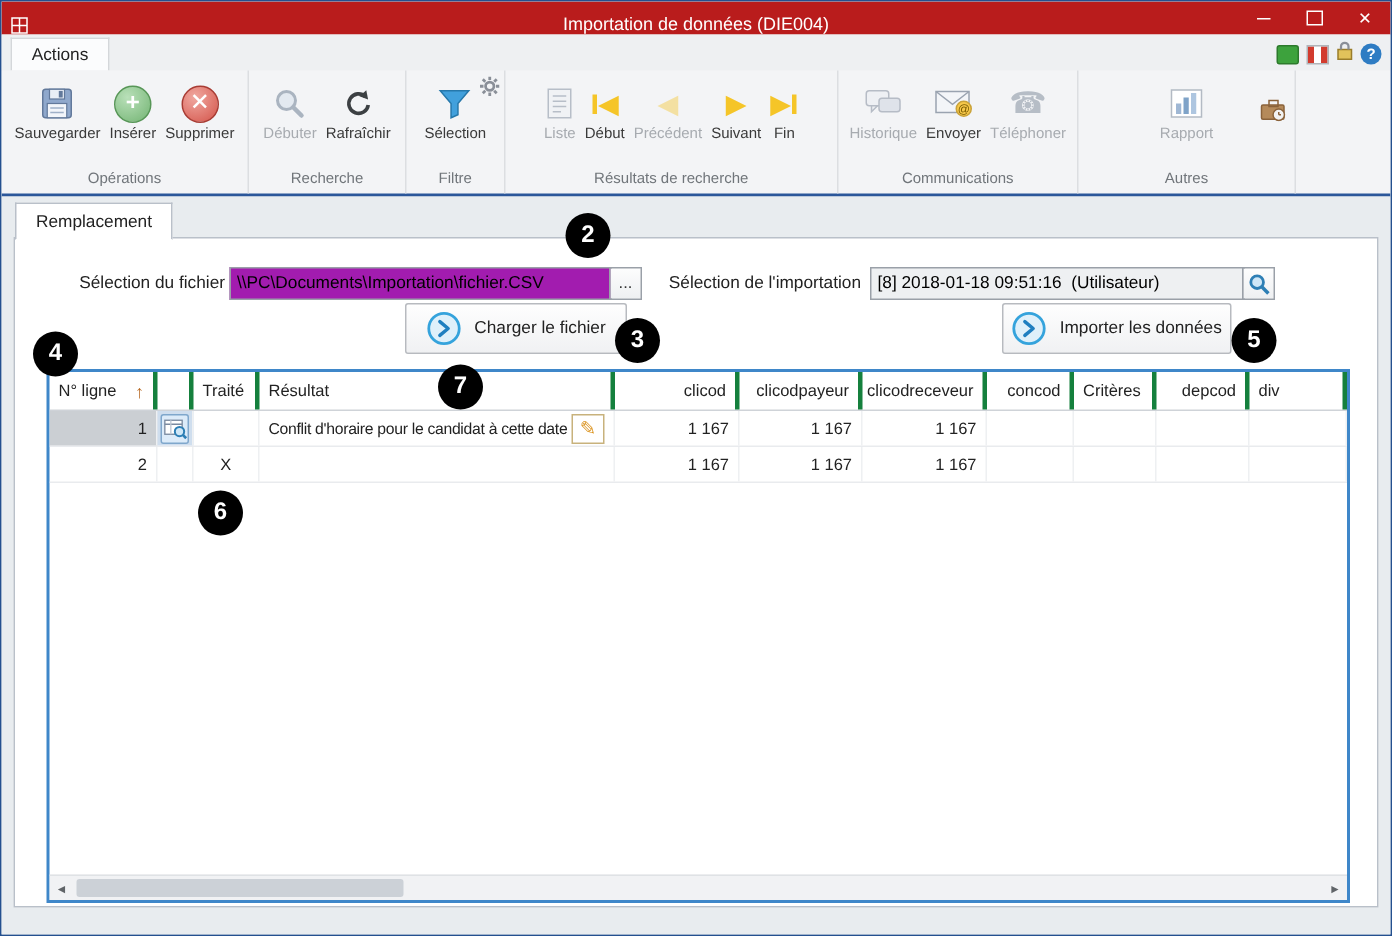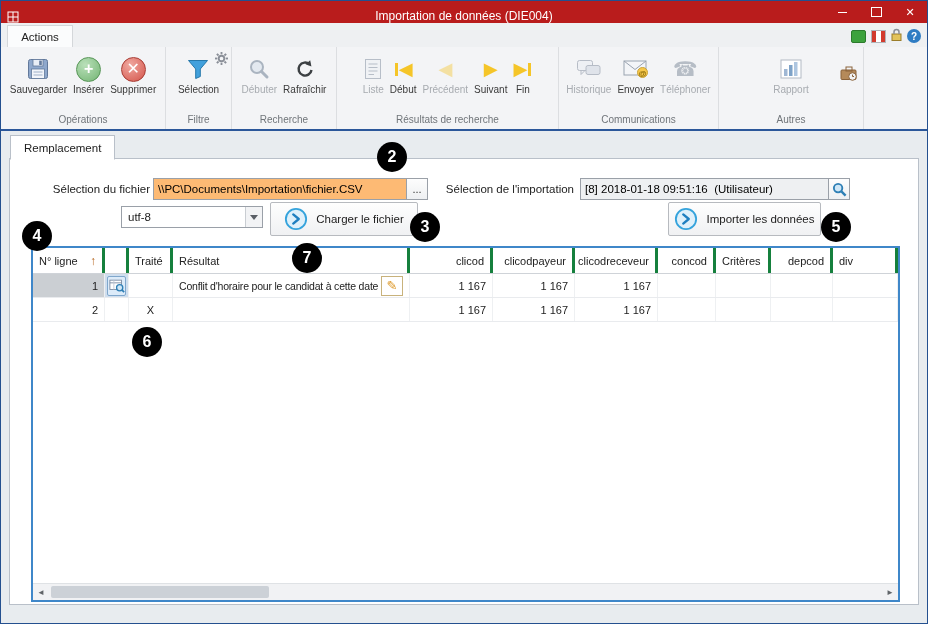--- a/index.html
+++ b/index.html
@@ -45,21 +45,21 @@
   .gear-abs{position:absolute;right:3px;top:4px;}
   .case-abs{position:absolute;right:5px;top:18px;}
 
   
   .content{position:absolute;left:0;top:130px;right:0;bottom:0;background:#e8ecef;}
   .panel-tab{position:absolute;left:9px;top:4px;height:23px;padding:0 13px;background:#fff;border:1px solid #b9c0c9;border-bottom:1px solid #fff;
              display:flex;align-items:center;font-size:11.5px;color:#222;z-index:2;}
   .panel{position:absolute;left:8px;top:27px;right:8px;bottom:18px;background:#fff;border:1px solid #b9c0c9;}
 
   .flabel{position:absolute;font-size:11.5px;color:#222;text-align:right;line-height:15px;}
-  .tinput{position:absolute;height:20px;border:1px solid #9aa0a8;background:#fdba74;font-family:inherit;font-size:11.5px;padding:0 4px;box-sizing:content-box;}
+  .tinput{position:absolute;height:20px;border:1px solid #9aa0a8;background:#a21caf;font-family:inherit;font-size:11.5px;padding:0 4px;box-sizing:content-box;}
   .tinput.gray{background:#eef0f2;}
   .sqbtn{position:absolute;width:22px;height:22px;background:linear-gradient(#fdfdfd,#eef0f2);border:1px solid #9aa0a8;
          display:flex;align-items:center;justify-content:center;font-size:11px;color:#333;box-sizing:border-box;}
   .combo{position:absolute;left:111px;top:47px;width:142px;height:22px;border:1px solid #9aa0a8;background:#fff;display:flex;align-items:center;
          font-size:11.5px;color:#222;box-sizing:border-box;}
   .combo .val{padding-left:6px;flex:1;}
   .combo .drop{width:16px;height:100%;display:flex;align-items:center;justify-content:center;background:#f2f3f5;border-left:1px solid #c9cdd2;}
   .drop-arrow{width:0;height:0;border-left:4px solid transparent;border-right:4px solid transparent;border-top:5px solid #5a5f66;display:block;}
   .action-btn{position:absolute;height:34px;background:linear-gradient(#fefefe,#f0f1f3);border:1px solid #b7babf;border-radius:2px;
               display:flex;align-items:center;justify-content:center;gap:8px;font-size:11.5px;color:#222;box-sizing:border-box;}
@@ -162,20 +162,44 @@
         <div class="rbtn">
           <span class="ric">
               <span class="cicon red">✕</span>
             </span>
           <span class="rtext">Supprimer</span>
         </div>
       </div>
       <div class="rlabel">Opérations</div>
     </div>
 
+    <div class="rgroup" style="width:105px">
+      <div class="rbuttons">
+        <div class="rbtn disabled">
+          <span class="ric">
+            <svg width="22" height="22" viewBox="0 0 22 22">
+                <circle cx="9" cy="9" r="6" fill="#e3e9f0" stroke="#aab4c0" stroke-width="2"></circle>
+                <line x1="13.5" y1="13.5" x2="19" y2="19" stroke="#aab4c0" stroke-width="3" stroke-linecap="round"></line>
+              </svg>
+          </span>
+          <span class="rtext">Débuter</span>
+        </div>
+        <div class="rbtn">
+          <span class="ric">
+            <svg width="24" height="24" viewBox="0 0 24 24">
+                <path d="M18.5 13a6.5 6.5 0 1 1-1.9-5.6" fill="none" stroke="#3c4043" stroke-width="2.4"></path>
+                <polygon points="17.2,3.2 18.4,9.4 12.6,7.2" fill="#3c4043"></polygon>
+              </svg>
+          </span>
+          <span class="rtext">Rafraîchir</span>
+        </div>
+      </div>
+      <div class="rlabel">Recherche</div>
+    </div>
+
     <div class="rgroup" style="width:66px">
       <span class="gear-abs">
         <svg width="13" height="13" viewBox="0 0 14 14">
             <circle cx="7" cy="7" r="3" fill="none" stroke="#8a8f98" stroke-width="2"></circle>
             <g stroke="#8a8f98" stroke-width="2">
               <line x1="7" y1="0" x2="7" y2="2.5"></line>
               <line x1="7" y1="11.5" x2="7" y2="14"></line>
               <line x1="0" y1="7" x2="2.5" y2="7"></line>
               <line x1="11.5" y1="7" x2="14" y2="7"></line>
               <line x1="2" y1="2" x2="3.8" y2="3.8"></line>
@@ -191,44 +215,20 @@
             <svg width="22" height="21" viewBox="0 0 22 21">
                 <path d="M1.5 1.5 h19 l-7.2 8.5 v7.5 l-4.6 2 v-9.5 z" fill="#41a0dc" stroke="#2678ab"></path>
               </svg>
           </span>
           <span class="rtext">Sélection</span>
         </div>
       </div>
       <div class="rlabel">Filtre</div>
     </div>
 
-    <div class="rgroup" style="width:105px">
-      <div class="rbuttons">
-        <div class="rbtn disabled">
-          <span class="ric">
-            <svg width="22" height="22" viewBox="0 0 22 22">
-                <circle cx="9" cy="9" r="6" fill="#e3e9f0" stroke="#aab4c0" stroke-width="2"></circle>
-                <line x1="13.5" y1="13.5" x2="19" y2="19" stroke="#aab4c0" stroke-width="3" stroke-linecap="round"></line>
-              </svg>
-          </span>
-          <span class="rtext">Débuter</span>
-        </div>
-        <div class="rbtn">
-          <span class="ric">
-            <svg width="24" height="24" viewBox="0 0 24 24">
-                <path d="M18.5 13a6.5 6.5 0 1 1-1.9-5.6" fill="none" stroke="#3c4043" stroke-width="2.4"></path>
-                <polygon points="17.2,3.2 18.4,9.4 12.6,7.2" fill="#3c4043"></polygon>
-              </svg>
-          </span>
-          <span class="rtext">Rafraîchir</span>
-        </div>
-      </div>
-      <div class="rlabel">Recherche</div>
-    </div>
-
     <div class="rgroup" style="width:222px">
       <div class="rbuttons">
         <div class="rbtn disabled">
           <span class="ric">
             <svg width="20" height="24" viewBox="0 0 20 24">
                 <rect x="2.5" y="2.5" width="15" height="19" fill="#f0f2f5" stroke="#b7bec8"></rect>
                 <line x1="5.5" y1="7" x2="14.5" y2="7" stroke="#b7bec8"></line>
                 <line x1="5.5" y1="10.5" x2="14.5" y2="10.5" stroke="#b7bec8"></line>
                 <line x1="5.5" y1="14" x2="14.5" y2="14" stroke="#b7bec8"></line>
                 <line x1="5.5" y1="17.5" x2="11" y2="17.5" stroke="#b7bec8"></line>
@@ -343,26 +343,20 @@
 
       <span class="flabel" style="left:426px;top:23px;width:138px;">Sélection de l'importation</span>
       <input class="tinput gray" style="left: 570px; top: 19px; width: 240px;" readonly="" value="[8] 2018-01-18 09:51:16  (Utilisateur)">
       <span class="sqbtn" style="left:818px;top:19px;">
         <svg width="15" height="15" viewBox="0 0 16 16">
             <circle cx="6.5" cy="6.5" r="4.5" fill="#cfe7f7" stroke="#2e7fb5" stroke-width="2"></circle>
             <line x1="10" y1="10" x2="14.5" y2="14.5" stroke="#2e7fb5" stroke-width="2.5"></line>
           </svg>
       </span>
 
-      <div class="combo">
-        <span class="val">utf-8</span>
-        <span class="drop">
-            <span class="drop-arrow"></span>
-          </span>
-      </div>
 
       <div class="action-btn" id="load-btn">
         <svg width="24" height="24" viewBox="0 0 26 26">
             <circle cx="13" cy="13" r="11" fill="#dff0fa" stroke="#35a3dc" stroke-width="2"></circle>
             <path d="M10 8 L16 13 L10 18" fill="none" stroke="#1f7fc0" stroke-width="2.5" stroke-linecap="round" stroke-linejoin="round"></path>
           </svg>
         <span>Charger le fichier</span>
       </div>
 
       <div class="action-btn" id="import-btn">

